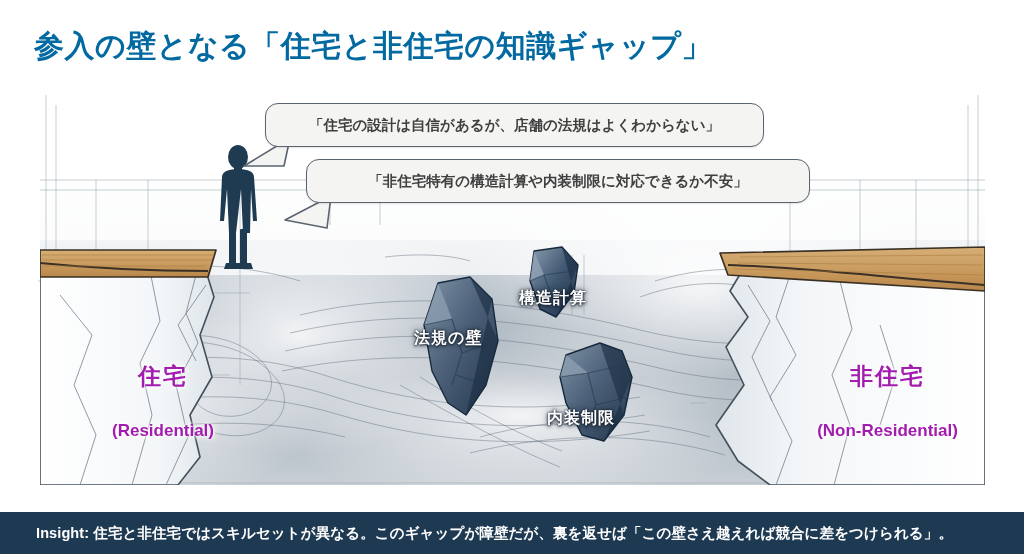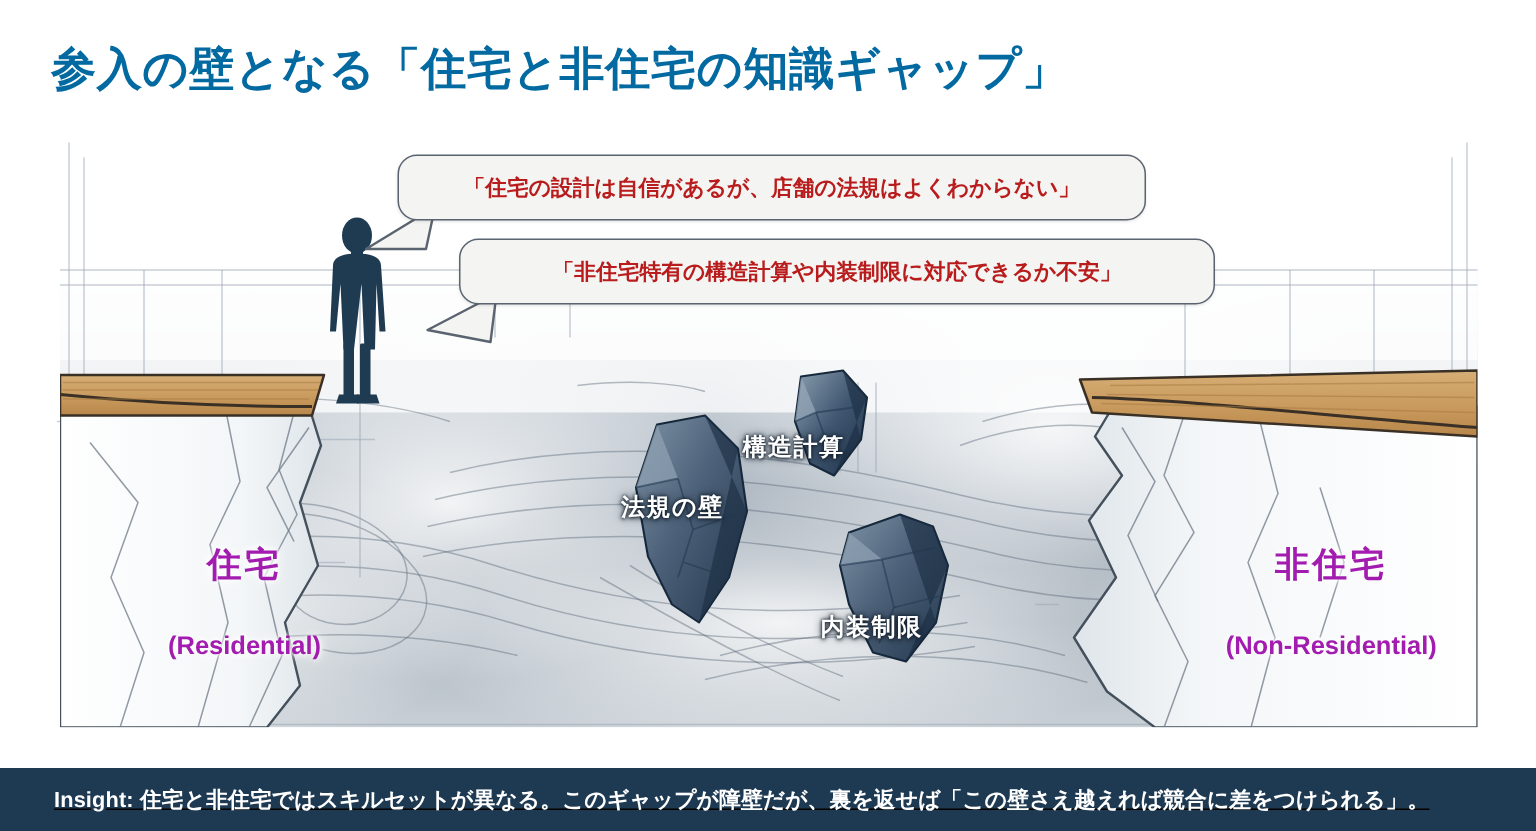--- a/index.html
+++ b/index.html
@@ -23,21 +23,21 @@
     overflow:hidden; background:#ffffff;
   }
   .illus svg{ display:block; }
 
   
   .bubble{
     position:absolute;
     background:#f4f4f2;
     border:1.6px solid #5a6470;
     border-radius:13px;
-    color:#b91c1c;
+    color:#404040;
     font-size:14.5px;
     font-weight:bold;
     white-space:nowrap;
     display:flex; align-items:center; justify-content:center;
     box-shadow:0 1px 2px rgba(0,0,0,.10);
   }
   #bubble1{ left:265px; top:103px; width:499px; height:44px; }
   #bubble2{ left:306px; top:159px; width:504px; height:44px; }
   .tail{ position:absolute; width:52px; height:40px; }
   #tail1{ left:240px; top:136px; }
@@ -53,27 +53,27 @@
   #label-left{ left:68px; top:363px; width:190px; }
   #label-right{ left:780px; top:363px; width:215px; }
 
   
   .rocklabel{
     position:absolute; color:#ffffff; font-weight:bold; font-size:16px;
     white-space:nowrap; letter-spacing:1px;
     text-shadow:0 1px 3px rgba(20,32,45,.95), 0 0 6px rgba(20,32,45,.8), 0 0 2px rgba(20,32,45,1);
   }
   #rock-label-0{ left:414px; top:328px; }
-  #rock-label-1{ left:495px; top:288px; }
+  #rock-label-1{ left:519px; top:288px; }
   #rock-label-2{ left:547px; top:408px; }
 
   
   .banner{
     position:absolute; left:0; top:512px; width:1024px; height:42px;
-    background:#1e3a52; display:flex; align-items:center;text-decoration:underline;
+    background:#1e3a52; display:flex; align-items:center;
   }
   .banner .txt{
     color:#ffffff; font-size:14.5px; font-weight:bold;
     padding-left:36px; white-space:nowrap; letter-spacing:.1px;
   }
 </style>
 </head>
 <body>
 
 <div id="slide">

